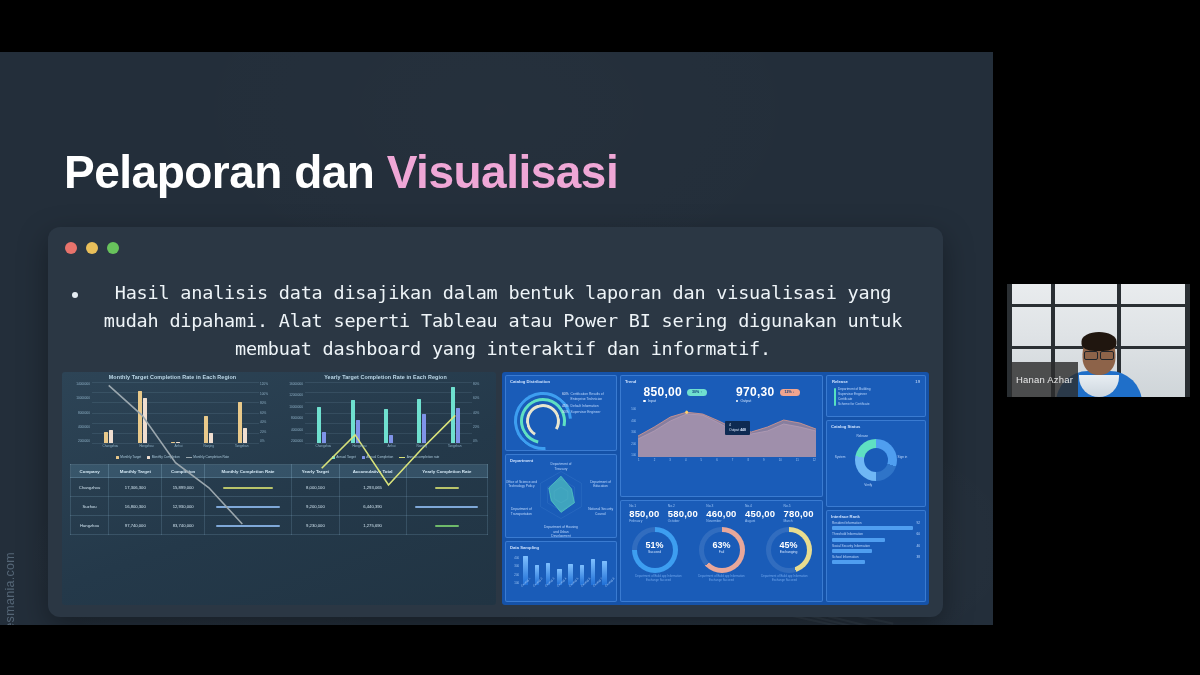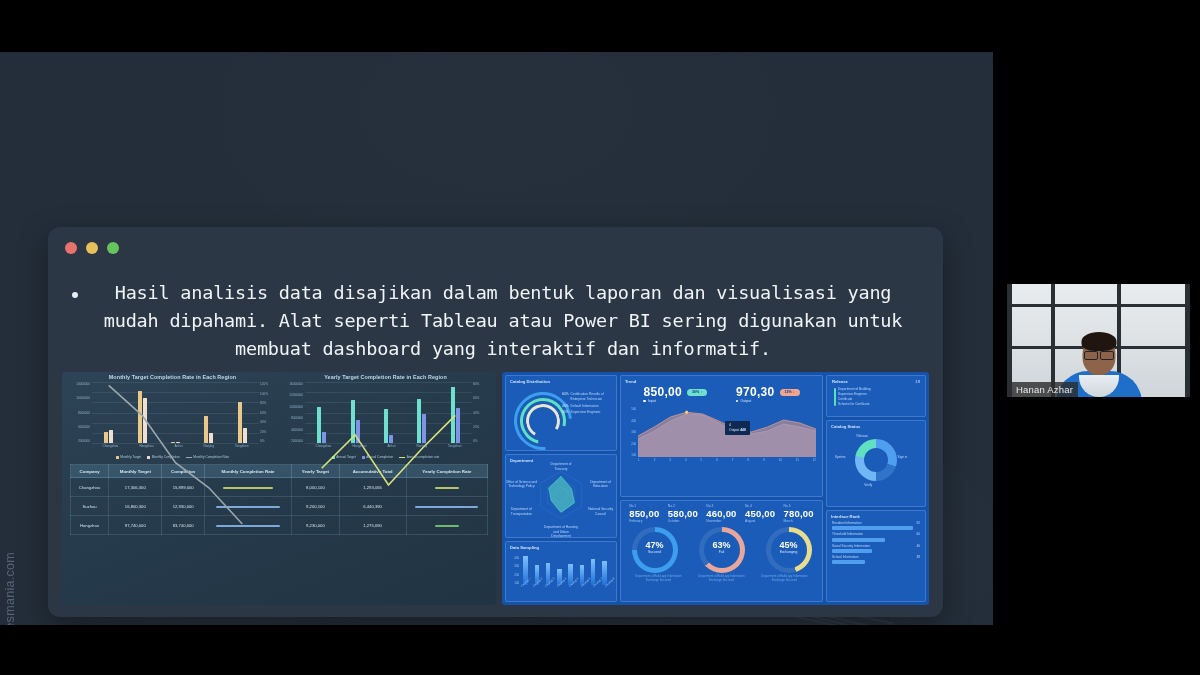--- a/index.html
+++ b/index.html
@@ -148,21 +148,21 @@
   .mullion{position:absolute;background:#2a2f33;}
   .person{position:absolute;left:50%;transform:translateX(-50%);}
   .head{bottom:22px;width:33px;height:40px;border-radius:48% 48% 44% 44%;background:#8d6349;}
   .hair{bottom:46px;width:35px;height:19px;border-radius:50% 50% 38% 38%;background:#20160f;}
   .glasses{bottom:39px;width:30px;height:7px;}
   .glasses i{position:absolute;top:0;width:12px;height:7px;border:1px solid #20242a;border-radius:2px;}
   .torso{bottom:-6px;width:86px;height:32px;border-radius:34px 34px 0 0;background:#1f6fc9;}
   .collar{bottom:4px;width:40px;height:22px;border-radius:0 0 20px 20px;
           background:linear-gradient(180deg,#e8eef3,#cdd6de);}
   #camname{position:absolute;left:14px;bottom:26px;background:rgba(45,45,45,.82);
-           color:#e9e9e9;font-size:9.5px;padding:2px 5px;letter-spacing:.2px;}
+           color:#e9e9e9;font-size:9.5px;padding:12px 5px;letter-spacing:.2px;}
 </style>
 </head>
 <body>
 
 <div id="stage">
 
   <div id="slide">
 
     <div class="helix" id="helix">
         <div style="top: 0px; transform: rotate(0deg) scaleX(0.35);"></div>
@@ -188,20 +188,23 @@
         <div style="top: 90px; transform: rotate(5.23812deg) scaleX(0.364931);"></div>
         <div style="top: 94.5px; transform: rotate(9.19781deg) scaleX(0.474064);"></div>
         <div style="top: 99px; transform: rotate(12.145deg) scaleX(0.601041);"></div>
         <div style="top: 103.5px; transform: rotate(13.7551deg) scaleX(0.703701);"></div>
         <div style="top: 108px; transform: rotate(13.851deg) scaleX(0.7721);"></div>
         <div style="top: 112.5px; transform: rotate(12.4221deg) scaleX(0.799613);"></div>
       </div>
 
     <div class="wm">slidesmania.com</div>
 
+    <div id="title">
+      <span>Pelaporan dan </span><span class="accent">Visualisasi</span>
+    </div>
 
     <div id="card">
 
       <div id="dots">
         <span class="dot r"></span>
         <span class="dot y"></span>
         <span class="dot g"></span>
       </div>
 
       <div id="bullet">
@@ -576,21 +579,21 @@
                     <div class="lbl">No.5</div>
                     <div class="val">780,00</div>
                     <div class="mon">March</div>
                   </div>
                 </div>
               <div class="gauges" id="gauges">
                   <div class="gg">
                     <div style="position: absolute; inset: 0px; border-radius: 50%; background: conic-gradient(rgb(61, 158, 240) 0deg, rgb(61, 158, 240) 270deg, rgba(255, 255, 255, 0.1) 270deg, rgba(255, 255, 255, 0.1) 360deg);"></div>
                     <div style="position: absolute; inset: 5px; border-radius: 50%; background: rgb(26, 92, 184);"></div>
                     <div class="gtxt">
-                      <div class="gp">47%</div>
+                      <div class="gp">51%</div>
                       <div class="gl">Succeed</div>
                     </div>
                   </div>
                   <div class="gg">
                     <div style="position: absolute; inset: 0px; border-radius: 50%; background: conic-gradient(rgb(232, 167, 154) 0deg, rgb(232, 167, 154) 226.8deg, rgba(255, 255, 255, 0.1) 226.8deg, rgba(255, 255, 255, 0.1) 360deg);"></div>
                     <div style="position: absolute; inset: 5px; border-radius: 50%; background: rgb(26, 92, 184);"></div>
                     <div class="gtxt">
                       <div class="gp">63%</div>
                       <div class="gl">Fail</div>
                     </div>

